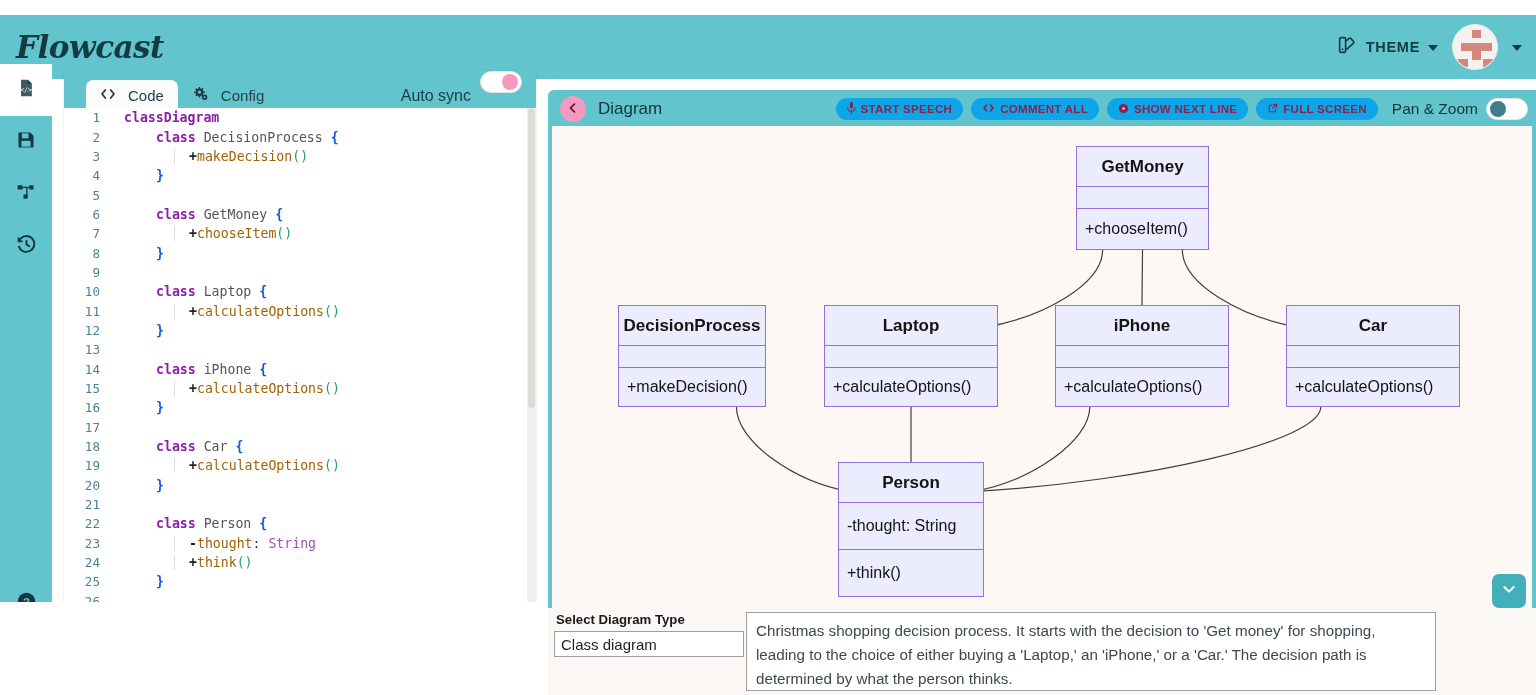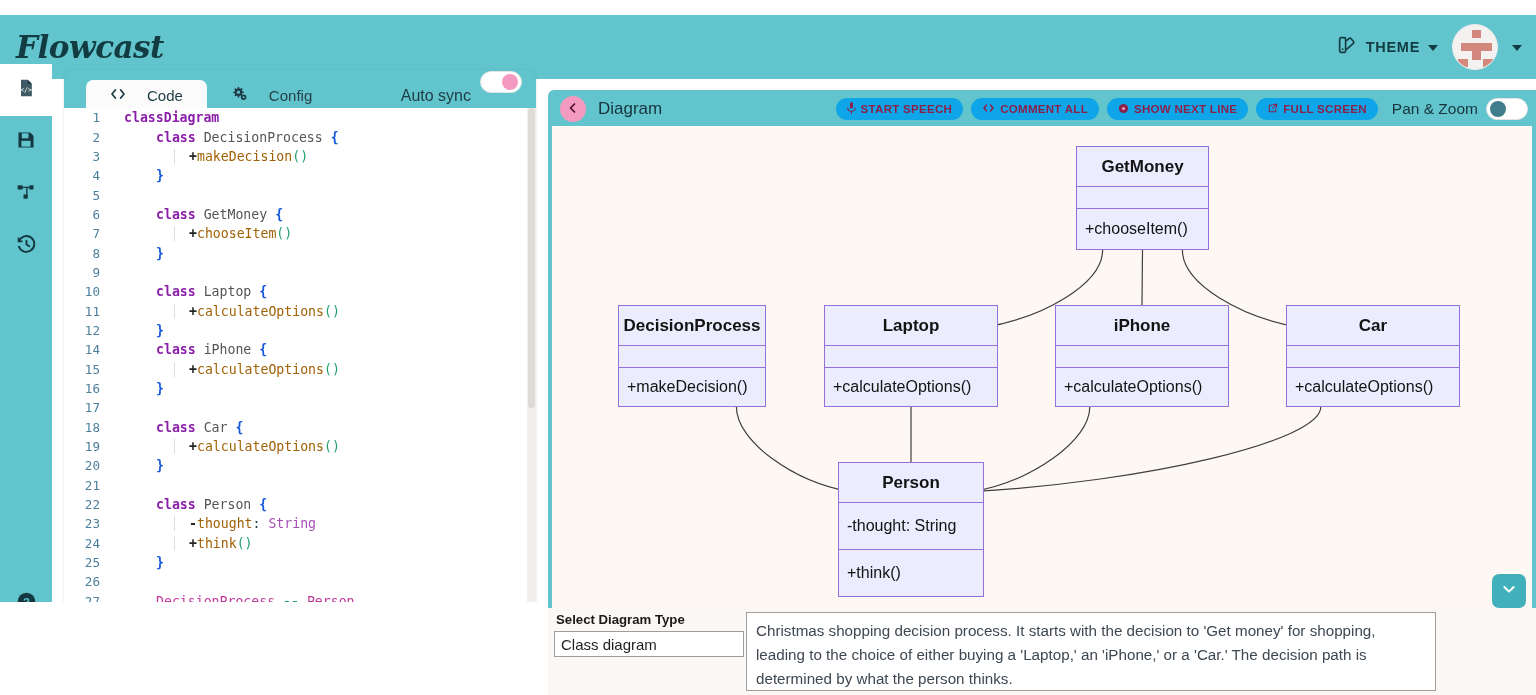--- a/index.html
+++ b/index.html
@@ -44,21 +44,21 @@
   .rail-spacer{ flex:1; }
 
   
   #editorPanel{
     position:absolute; left:64px; top:70px; width:472px; height:625px;
     background:#62c4cc; border-radius:8px 8px 0 0;
     box-shadow:0 1px 3px rgba(0,0,0,.12);
   }
   #tabrow{ position:absolute; left:0; top:0; height:40px; width:100%; display:flex; align-items:flex-end; padding-left:22px;}
   .tab{
-    height:30px; display:flex; align-items:center; gap:21px; padding:0 24px;
+    height:30px; display:flex; align-items:center; gap:12px; padding:0 14px;
     border-radius:7px 7px 0 0; font-size:15px; cursor:pointer; color:#27414a;
   }
   .tab.active{ background:#fbfbfb; font-weight:400; color:#1d3b44;}
   .tab.inactive{ background:transparent; }
   .autosync{ margin-left:auto; display:flex; align-items:center; gap:9px; padding-bottom:5px; padding-right:14px;}
   .autosync-label{ font-size:16px; color:#1d3b44;margin-top:28px;}
   .toggle{
     width:42px;height:22px;border-radius:11px;background:#ffffff;position:relative;
     border:1px solid #e4e4e4; cursor:pointer;
   }
@@ -322,20 +322,24 @@
           <div class="lnum">10</div>
           <div class="ctext" style="margin-left: 32px;"><span class="k-class">class</span><span> </span><span class="k-name">Laptop</span><span> </span><span class="k-brace">{</span></div>
         </div>
         <div class="cline">
           <div class="lnum">11</div>
           <div class="ctext guide" style="margin-left: 64px; padding-left: 14px;"><span class="k-sign">+</span><span class="k-method">calculateOptions</span><span class="k-paren">()</span></div>
         </div>
         <div class="cline">
           <div class="lnum">12</div>
           <div class="ctext" style="margin-left: 32px;"><span class="k-brace">}</span></div>
+        </div>
+        <div class="cline">
+          <div class="lnum">13</div>
+          <div class="ctext" style="margin-left: 0px;"></div>
         </div>
         <div class="cline">
           <div class="lnum">14</div>
           <div class="ctext" style="margin-left: 32px;"><span class="k-class">class</span><span> </span><span class="k-name">iPhone</span><span> </span><span class="k-brace">{</span></div>
         </div>
         <div class="cline">
           <div class="lnum">15</div>
           <div class="ctext guide" style="margin-left: 64px; padding-left: 14px;"><span class="k-sign">+</span><span class="k-method">calculateOptions</span><span class="k-paren">()</span></div>
         </div>
         <div class="cline">

